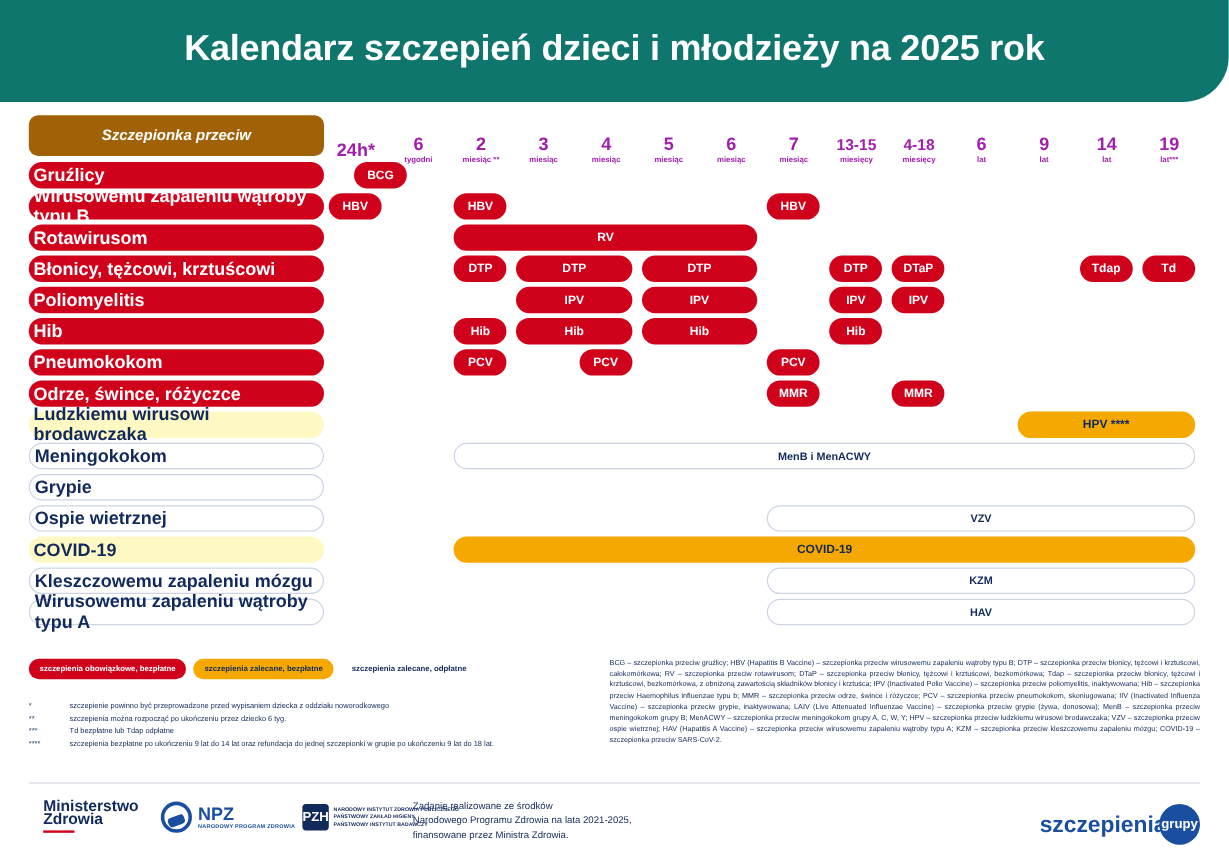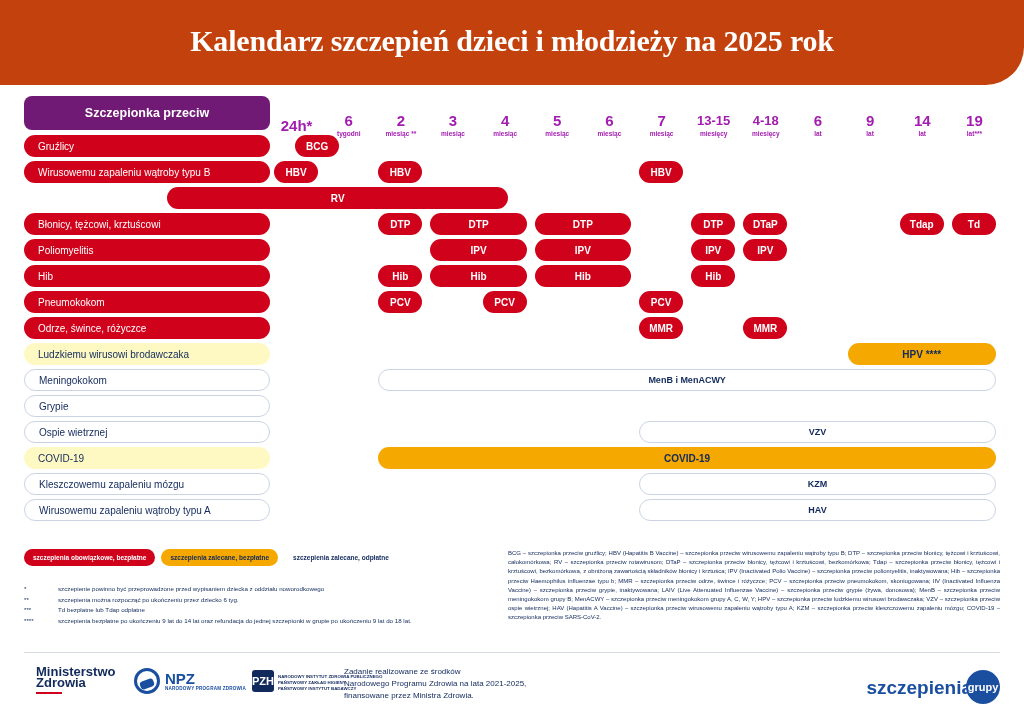--- a/index.html
+++ b/index.html
@@ -8,52 +8,51 @@
     width:1024px; height:723px;
     font-family:"Liberation Sans", sans-serif;
     background:#ffffff;
     color:#11295b;
     position:relative;
     overflow:hidden;
   }
   
   .header {
     position:absolute; left:0; top:0; width:1024px; height:85px;
-    background:#c2410c;
+    background:#0f766e;
     border-bottom-right-radius:38px;
-    font-family:Liberation Serif, serif;
   }
   .header-title {
     position:absolute; left:0; top:24px; width:1024px;
     text-align:center;
     color:#ffffff;
     font-size:30px;
     font-weight:bold;
     letter-spacing:-0.2px;
   }
   
   .sheet { position:absolute; left:24px; top:96px; width:976px; }
   .row { display:flex; align-items:center; height:22px; margin-bottom:4px; }
   .label-cell {
     width:246px; min-width:246px; height:22px; border-radius:11px;
     display:flex; align-items:center;
-    padding-left:14px;
-    font-size:10px; font-weight:normal;
+    padding-left:4px;
+    font-size:15px; font-weight:bold;
     color:#ffffff;
     background:#d0021b;
   }
   .label-cell.yellow { background:#fef9c3; color:#11295b; }
   .label-cell.white { background:#ffffff; color:#11295b; border:1px solid #ccd4e4; }
 
   .head-row { height:34px; margin-bottom:5px; }
   .head-label {
     width:246px; min-width:246px; height:34px; border-radius:8px;
-    background:#701a75; color:#fff;
+    background:#a16207; color:#fff;
     display:flex; align-items:center; justify-content:center;
-    font-size:12.5px; font-weight:bold;
+    font-size:12.5px; font-weight:bold;font-style:italic;
   }
   .cols { display:flex; flex:1; }
   .col {
     flex:1 1 0; height:34px;
     display:flex; flex-direction:column; align-items:center; justify-content:center;
     color:#a21caf;
     border-left:1px solid transparent;
     margin-top:24px;
   }
   .col .top { font-size:15px; font-weight:bold; line-height:15px; }
@@ -92,21 +91,21 @@
   
   .footer-line { position:absolute; left:24px; top:652px; width:976px; height:1px; background:#d6dbe6; }
   .footer { position:absolute; left:24px; top:662px; width:976px; height:52px; }
   .mz { position:absolute; left:12px; top:4px; font-size:13px; font-weight:bold; line-height:11px; color:#11295b; }
   .mz .bar { width:26px; height:2px; background:#d0021b; margin-top:4px; }
   .npz { position:absolute; left:110px; top:6px; display:flex; align-items:center; gap:5px; }
   .npz-circ { width:26px; height:26px; border-radius:50%; border:3px solid #1a4fa0; position:relative; }
   .npz-circ:after { content:""; position:absolute; left:3px; top:9px; width:14px; height:8px; background:#1a4fa0; border-radius:3px; transform:rotate(-20deg); }
   .npz-text { font-size:15px; font-weight:bold; color:#1a4fa0; line-height:15px; }
   .npz-sub { font-size:4.6px; font-weight:bold; color:#1a4fa0; letter-spacing:0.2px; }
-  .pzh { position:absolute; left:228px; top:8px; display:flex; align-items:flex-end; gap:4px; }
+  .pzh { position:absolute; left:228px; top:8px; display:flex; align-items:center; gap:4px; }
   .pzh-mark { width:22px; height:22px; background:#11295b; border-radius:3px; color:#fff; font-size:11px; font-weight:bold; display:flex; align-items:center; justify-content:center; }
   .pzh-text { font-size:4.4px; font-weight:bold; color:#11295b; line-height:6px; }
   .fund { position:absolute; left:320px; top:4px; font-size:8px; line-height:12px; color:#11295b; }
   .brand { position:absolute; right:0; top:8px; display:flex; align-items:center; }
   .brand-text { font-size:19px; font-weight:bold; color:#1a4fa0; line-height:19px; }
   .brand-dot { width:34px; height:34px; border-radius:50%; background:#1a4fa0; color:#fff; font-size:11px; font-weight:bold; display:flex; align-items:center; justify-content:center; margin-left:-6px; }
 </style>
 </head>
 <body>
 
@@ -212,20 +211,21 @@
           <div class="cell"></div>
           <div class="cell"></div>
           <div class="cell"></div>
           <div class="cell"></div>
           <div class="pill " style="left: calc(0% + 4px); right: auto; width: calc(7.14286% - 8px);">HBV</div>
           <div class="pill " style="left: calc(14.2857% + 4px); right: auto; width: calc(7.14286% - 8px);">HBV</div>
           <div class="pill " style="left: calc(50% + 4px); right: auto; width: calc(7.14286% - 8px);">HBV</div>
         </div>
       </div>
       <div class="row">
+        <div class="label-cell ">Rotawirusom</div>
         <div class="track">
           <div class="cell"></div>
           <div class="cell"></div>
           <div class="cell"></div>
           <div class="cell"></div>
           <div class="cell"></div>
           <div class="cell"></div>
           <div class="cell"></div>
           <div class="cell"></div>
           <div class="cell"></div>

